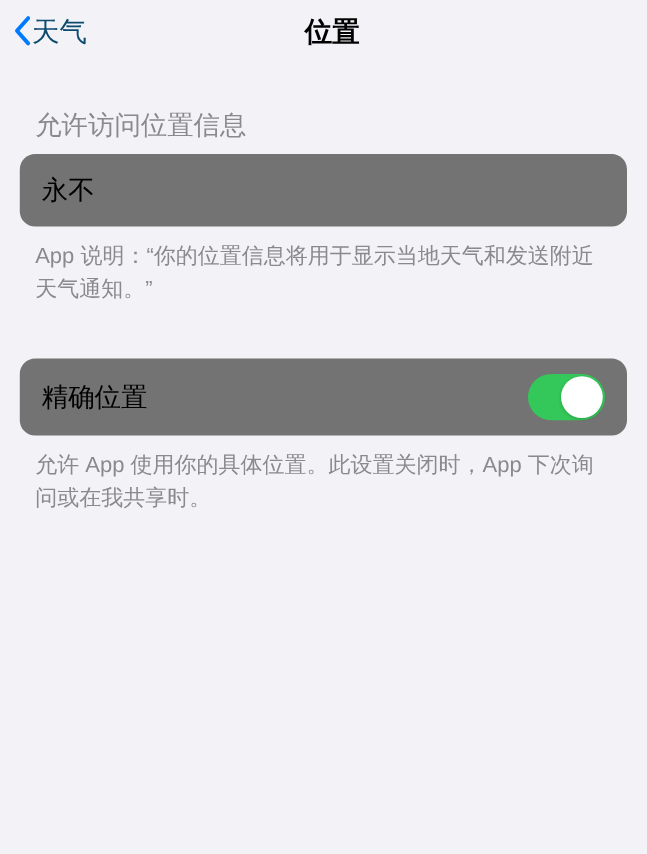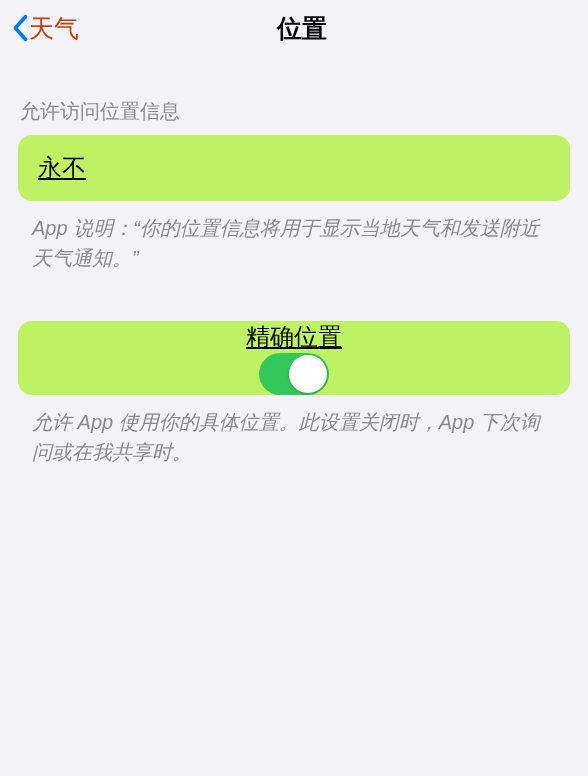--- a/index.html
+++ b/index.html
@@ -18,48 +18,47 @@
     .navbar {
       display: flex;
       align-items: center;
       height: 56px;
       position: relative;
       padding: 0 8px;
     }
     .back-button {
       display: flex;
       align-items: center;
-      color: #c2410c;
+      color: #0c4a6e;
       font-size: 25px;
       cursor: pointer;
       padding: 2px 4px;
     }
     .back-button svg {
       margin-right: 0px;
     }
     .nav-title {
       position: absolute;
       left: 16px;
       right: 0;
       text-align: center;
       font-size: 25px;
       font-weight: 600;
       pointer-events: none;
     }
     .section-header {
-      font-size: 20px;
+      font-size: 24px;
       color: #8a8a8e;
-      padding: 42px 32px 10px 20px;
+      padding: 42px 32px 10px 32px;
     }
     .group {
-      background: #bef264;
+      background: #737373;
       margin: 0 18px;
       border-radius: 14px;
       overflow: hidden;
-      text-decoration: underline;
     }
     .cell {
       display: flex;
       align-items: center;
       justify-content: space-between;
       min-height: 66px;
       padding: 0 20px;
       font-size: 24px;
       border-bottom: 1px solid #e5e5ea;
       cursor: pointer;
@@ -70,33 +69,31 @@
     .check {
       color: #007aff;
       display: flex;
       align-items: center;
     }
     .section-footer {
       font-size: 20px;
       color: #8a8a8e;
       padding: 12px 32px 0 32px;
       line-height: 1.5;
-      font-style: italic;
     }
     .spacer {
       height: 48px;
     }
     .toggle-cell {
       display: flex;
       align-items: center;
       justify-content: space-between;
       min-height: 70px;
       padding: 0 20px;
       font-size: 24px;
-      flex-direction: column;
     }
     .toggle {
       width: 70px;
       height: 42px;
       background: #34c759;
       border-radius: 21px;
       position: relative;
       cursor: pointer;
       flex-shrink: 0;
     }

